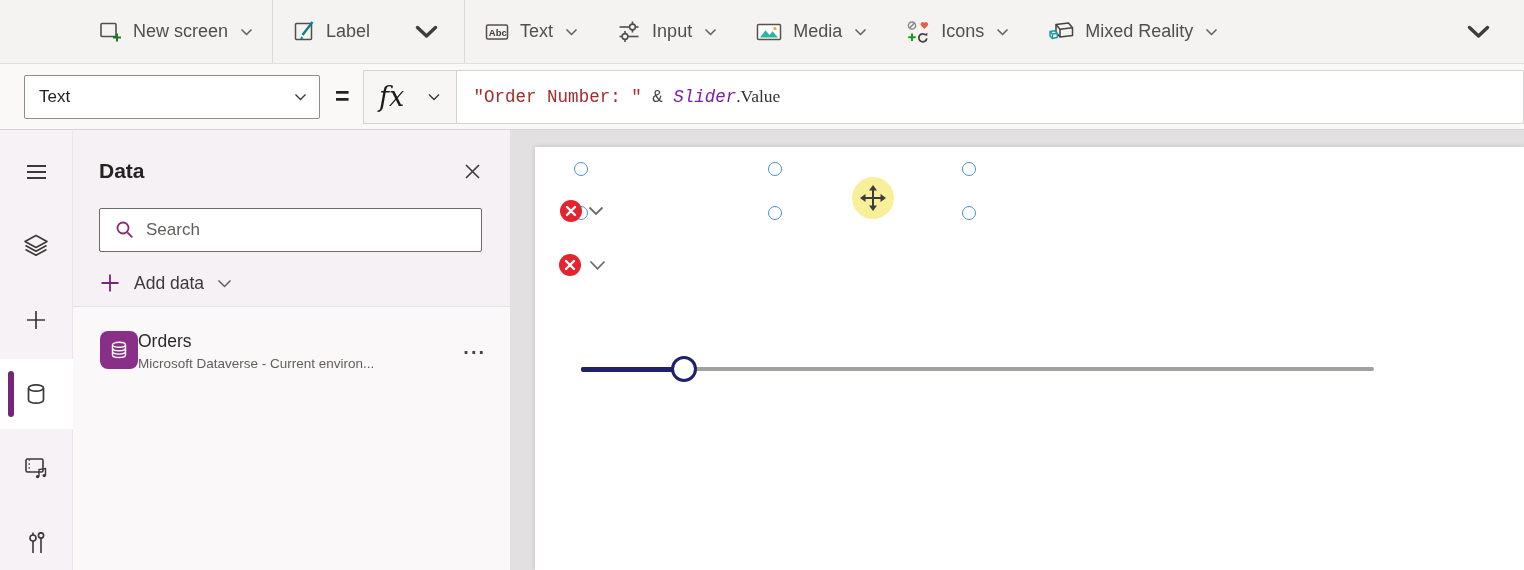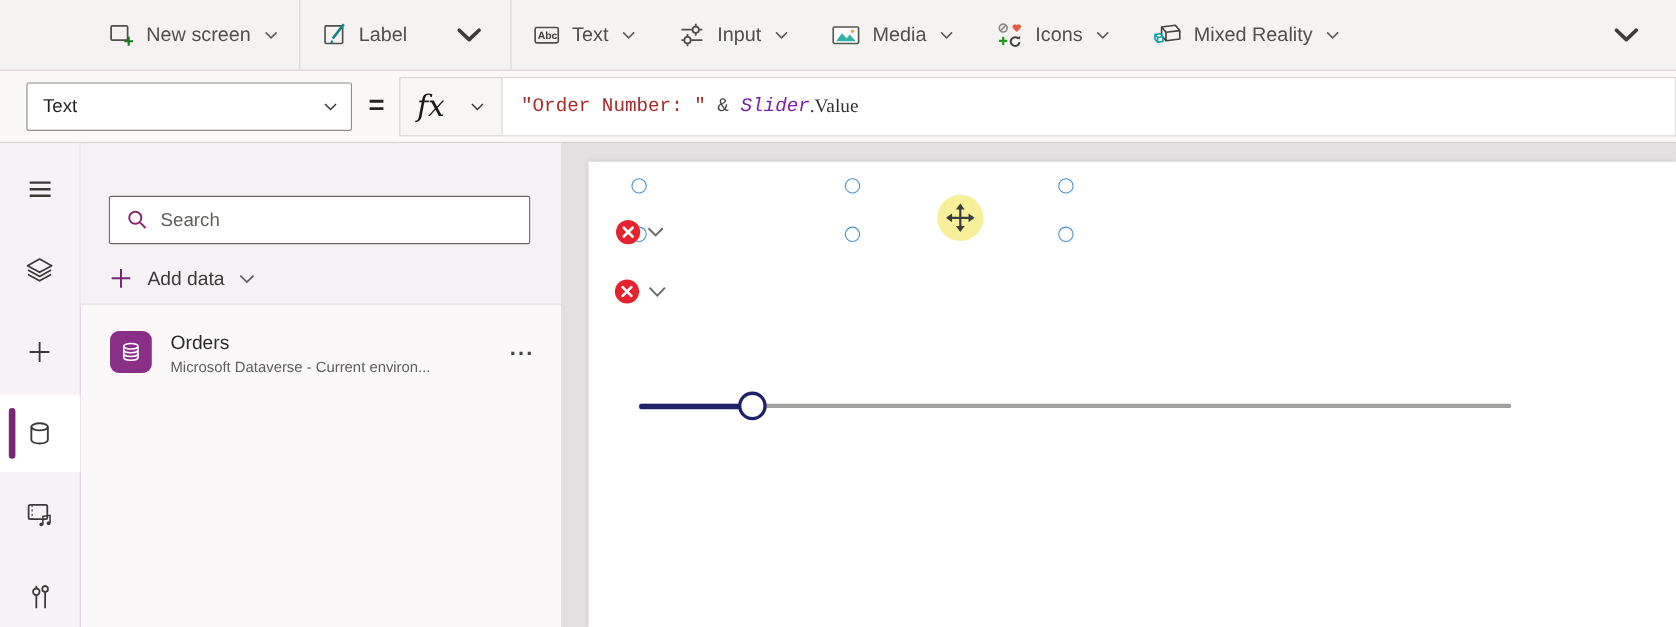--- a/index.html
+++ b/index.html
@@ -1,17 +1,17 @@
 <!DOCTYPE html>
 <html><head>
 <meta charset="utf-8">
 <style>
   * { margin:0; padding:0; box-sizing:border-box; }
   body { font-family:"Liberation Sans", sans-serif; background:#fff; }
-  .app { width:1524px; height:570px; position:relative; overflow:hidden; background:#701a75; }
+  .app { width:1524px; height:570px; position:relative; overflow:hidden; background:#fca5a5; }
 
   
   .toolbar { height:64px; background:#f4f3f2; border-bottom:1px solid #e2e0de;
              display:flex; align-items:center; padding-left:78px; }
   .tb-item { display:flex; align-items:center; gap:10px; padding:0 19px; height:100%;
              color:#514f4d; font-size:18px; cursor:pointer; white-space:nowrap; }
   .tb-divider { width:1px; height:100%; background:#dbd9d7; }
   .chev-sm { margin-left:2px; }
   .big-chev { padding:0 26px; }
   .tb-right { margin-left:auto; padding-right:34px; }
@@ -56,21 +56,21 @@
                 border-radius:2px; display:flex; align-items:center; padding:0 12px 0 15px; }
   .search-box input { border:none; outline:none; flex:1; margin-left:11px; font-size:17px;
                 background:transparent; color:#323130; font-family:"Liberation Sans",sans-serif; }
   .search-box input::placeholder { color:#605e5c; }
   .add-row { margin-top:16px; height:30px; display:flex; align-items:center; gap:13px;
              font-size:17.5px; color:#3b3a39; cursor:pointer; }
   .panel-list { padding:24px 24px 0 27px; }
   .data-row { display:flex; align-items:flex-start; cursor:pointer; }
   .tile { width:38px; height:38px; border-radius:8px; background:#8a2f88; flex:none;
           display:flex; align-items:center; justify-content:center; }
-  .row-text { margin-left:17px; }
+  .row-text { }
   .row-name { font-size:17.5px; color:#2b2a29; }
   .row-desc { font-size:13.5px; color:#605e5c; margin-top:4px; }
   .row-more { margin-left:auto; color:#484644; font-size:20px; font-weight:700;
               letter-spacing:2px; line-height:1; margin-top:6px; cursor:pointer; }
 
   
   .canvas-wrap { flex:1; background:#e2e0e0; position:relative; }
   .canvas { position:absolute; left:25px; top:17px; right:0; bottom:0; background:#fff;
             box-shadow:0 0 5px rgba(0,0,0,.16); }
   .selection { position:absolute; left:46px; top:22px; width:388px; height:44px;
@@ -263,20 +263,26 @@
           <circle cx="10" cy="9" r="3" fill="none" stroke="#3b3a39" stroke-width="1.6"></circle>
           <path d="M10 3.5V6M10 12v12" stroke="#3b3a39" stroke-width="1.6"></path>
           <circle cx="18" cy="6.5" r="2.6" fill="none" stroke="#3b3a39" stroke-width="1.6"></circle>
           <path d="M18 9.2V24M18 3v1" stroke="#3b3a39" stroke-width="1.6"></path>
         </svg>
       </div>
     </div>
 
     <div class="panel">
       <div class="panel-top">
+        <div class="panel-title-row">
+          <span class="panel-title">Data</span>
+          <svg width="19" height="19" viewBox="0 0 19 19">
+            <path d="M3 3 L16 16 M16 3 L3 16" stroke="#3b3a39" stroke-width="1.6"></path>
+          </svg>
+        </div>
         <div class="search-box">
           <svg width="20" height="20" viewBox="0 0 20 20">
             <circle cx="8" cy="8" r="5.5" fill="none" stroke="#8a2871" stroke-width="1.8"></circle>
             <path d="M12.4 12.4 L17.3 17.3" stroke="#8a2871" stroke-width="1.8"></path>
           </svg>
           <input type="text" placeholder="Search" style="">
         </div>
         <div class="add-row">
           <svg width="22" height="22" viewBox="0 0 22 22">
             <path d="M11 2.5v17M2.5 11h17" stroke="#742774" stroke-width="1.8"></path>

